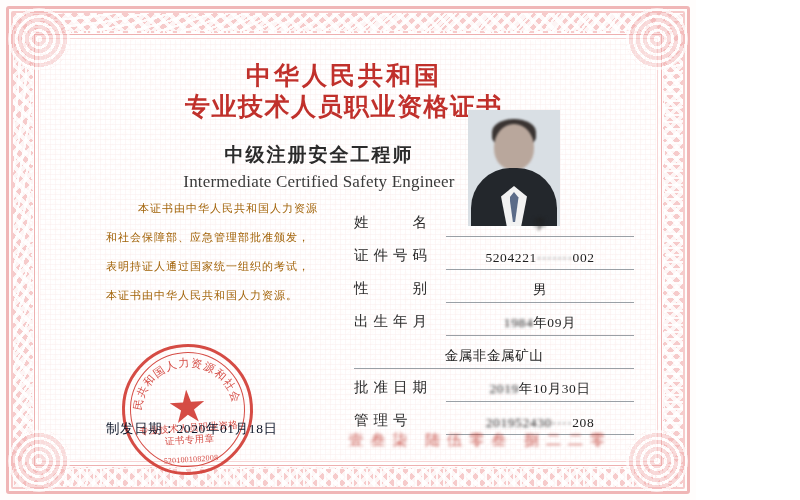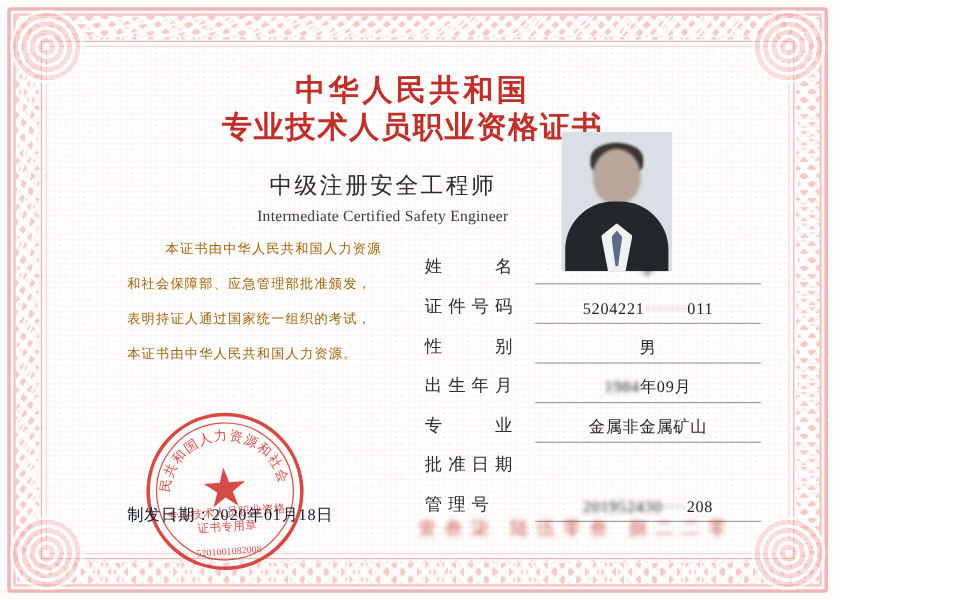--- a/index.html
+++ b/index.html
@@ -116,26 +116,26 @@
   .cert-name-block {
     position: absolute;
     left: 110px;
     top: 98px;
     width: 330px;
     text-align: center;
     color: #2b2b2b;
   }
   .cert-name-cn {
     font-size: 19px;
-    font-weight: normal;
+    font-weight: bold;
     letter-spacing: 2px;
     text-align: center;
   }
   .cert-name-en {
-    font-size: 13px;
+    font-size: 17px;
     margin-top: 4px;
     color: #3a3a3a;
     letter-spacing: 0.2px;
   }
 
   .body-text {
     position: absolute;
     left: 62px;
     top: 150px;
     width: 340px;
@@ -376,21 +376,21 @@
         <div class="field-label">姓　　名</div>
         <div class="field-value-wrap">
           <div class="field-value blurred">李</div>
         </div>
       </div>
 
       <div class="field-row">
         <div class="field-label">证件号码</div>
         <div class="field-value-wrap">
           <div class="field-value mixed">
-            <span>5204221</span><span class="blur-part">·······</span><span>011</span>
+            <span>5204221</span><span class="blur-part">·······</span><span>002</span>
           </div>
         </div>
       </div>
 
       <div class="field-row">
         <div class="field-label">性　　别</div>
         <div class="field-value-wrap">
           <div class="field-value">男</div>
         </div>
       </div>
@@ -398,28 +398,32 @@
       <div class="field-row">
         <div class="field-label">出生年月</div>
         <div class="field-value-wrap">
           <div class="field-value mixed">
             <span class="blur-part">1984</span><span>年09月</span>
           </div>
         </div>
       </div>
 
       <div class="field-row">
-        <div class="field-label">专　　业</div>
         <div class="field-value-wrap">
           <div class="field-value">金属非金属矿山</div>
         </div>
       </div>
 
       <div class="field-row">
         <div class="field-label">批准日期</div>
+        <div class="field-value-wrap">
+          <div class="field-value mixed">
+            <span class="blur-part">2019</span><span>年10月30日</span>
+          </div>
+        </div>
       </div>
 
       <div class="field-row">
         <div class="field-label">管理号</div>
         <div class="field-value-wrap">
           <div class="field-value mixed">
             <span class="blur-part">201952430</span><span class="blur-part">····</span><span>208</span>
           </div>
         </div>
       </div>

